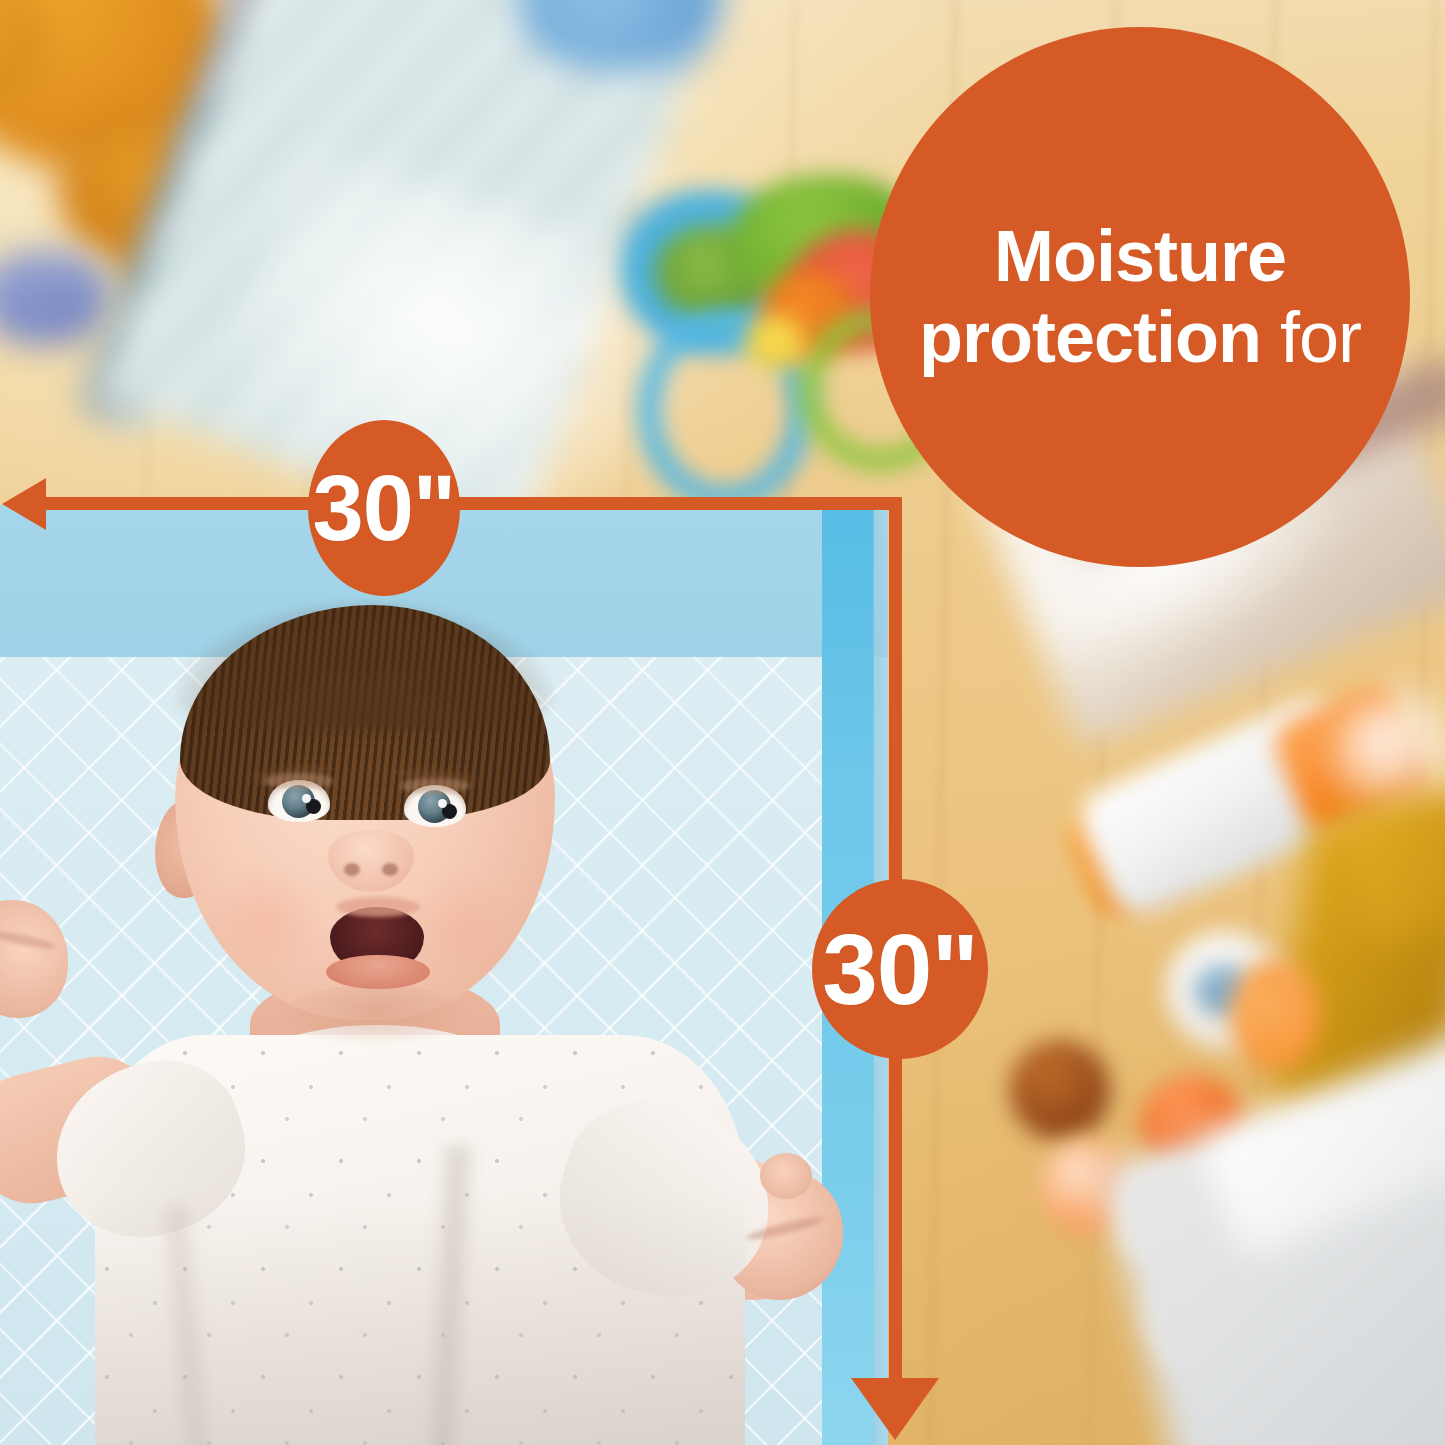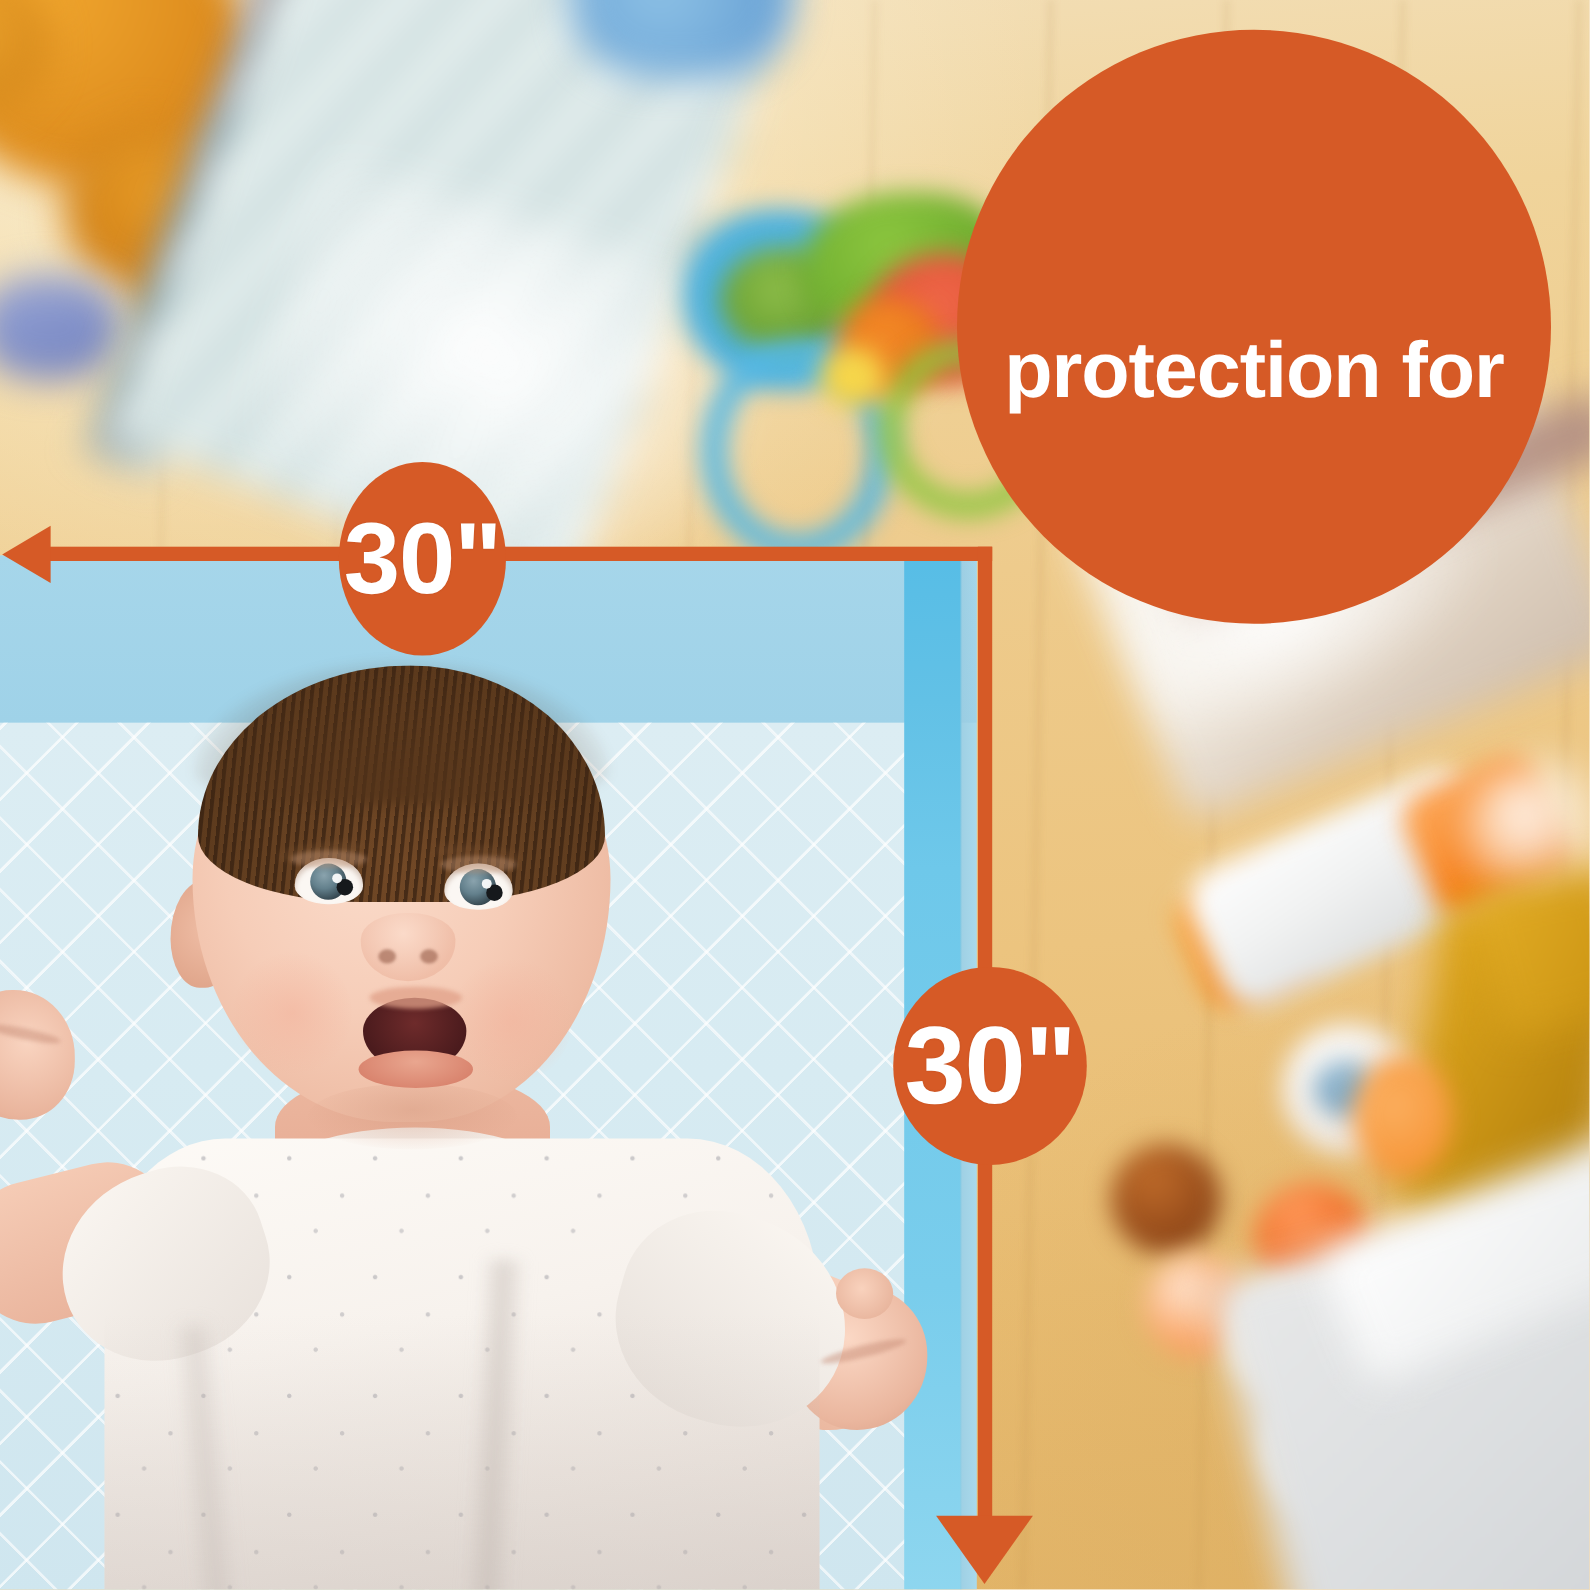--- a/index.html
+++ b/index.html
@@ -504,21 +504,21 @@
     position:absolute;left:870px;top:27px;width:540px;height:540px;
     border-radius:50%;background:var(--accent);
     display:flex;align-items:center;justify-content:center;
     padding:0 34px;box-sizing:border-box;
   }
   .callout-text{
     color:#fff;text-align:center;line-height:1.12;
     font-size:72px;letter-spacing:-1px;
   }
   .callout-text .bold{font-weight:bold;}
-  .callout-text .light{font-weight:bold;}
+  .callout-text .light{font-weight:normal;}
 </style>
 </head>
 <body>
 
 <div id="stage" style="--accent:#d65a26;">
 
   <div class="floor"></div>
   <div class="floor-planks"></div>
   <div class="floor-warm"></div>
 
@@ -643,19 +643,19 @@
       <span>30"</span>
     </div>
 
     <div class="dim-badge dim-badge-v">
       <span>30"</span>
     </div>
   </div>
 
   <div class="callout">
     <div class="callout-text">
-      <br>
+      <span class="bold">Moisture</span><br>
       <span class="bold">protection</span>
       <span class="light">for</span><br>
     </div>
   </div>
 
 </div>
 
 </body></html>

